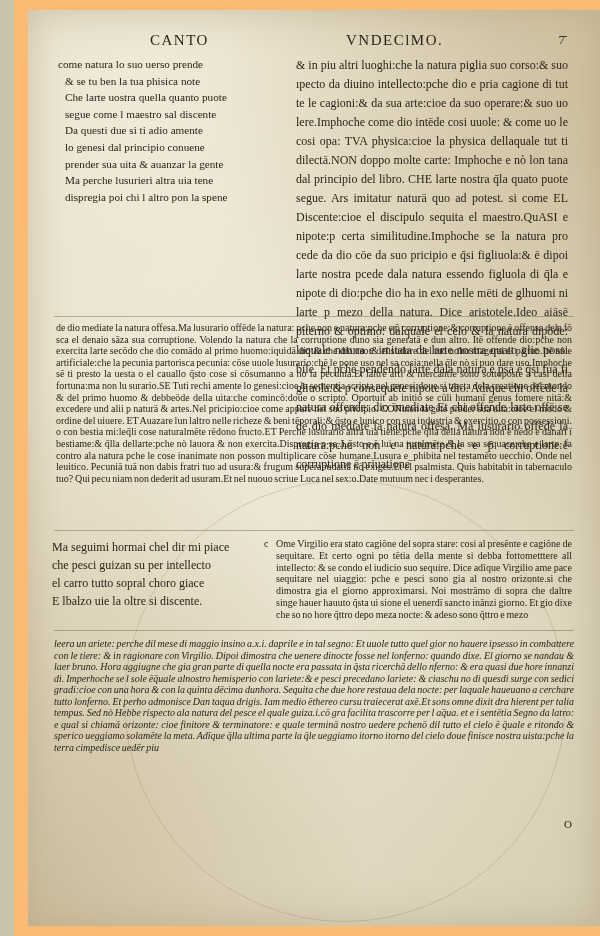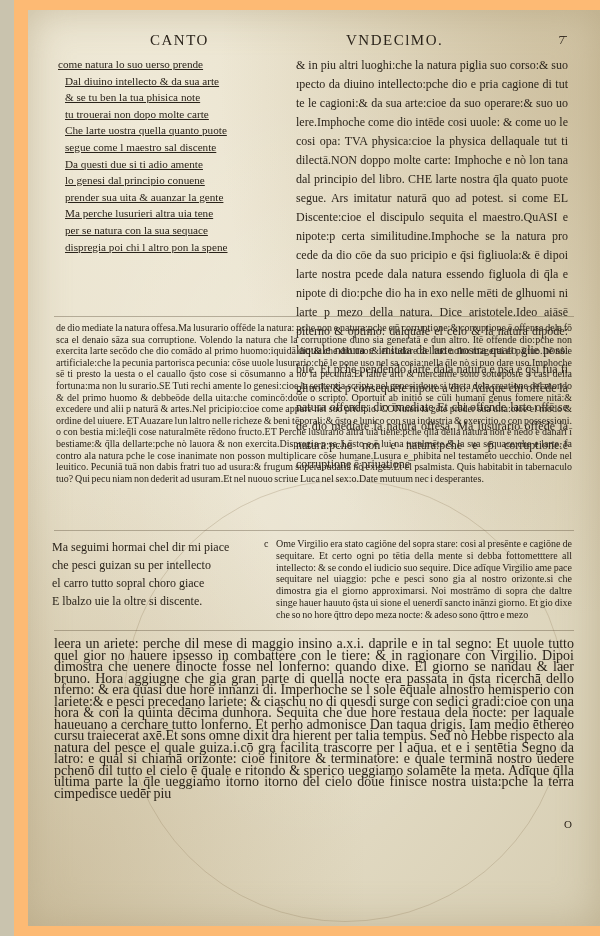--- a/index.html
+++ b/index.html
@@ -57,21 +57,21 @@
 
   
   .col{
     position:absolute;
     color:#2a231a;
   }
   .col-left{
     left:30px;top:46px;width:232px;
     font-size:11.2px;line-height:16.6px;
   }
-  .col-left .l{white-space:nowrap;text-decoration:underline;}
+  .col-left .l{white-space:nowrap;}
   .col-left .l.ind{padding-left:7px;}
   .col-right{
     left:268px;top:46px;width:272px;
     font-size:12px;line-height:19px;
     text-align:justify;
     word-spacing:-0.6px;
   }
 
   .rule{
     position:absolute;left:26px;width:520px;height:1px;
@@ -104,24 +104,25 @@
     word-spacing:-0.7px;
   }
   .sidec{
     position:absolute;left:236px;top:528px;
     font-size:10px;color:#2a231a;
   }
 
   
   .bottom{
     position:absolute;left:26px;top:628px;width:520px;
-    font-size:14px;line-height:11.5px;
+    font-size:10px;line-height:11.5px;
     text-align:justify;
     color:#2a231a;
     word-spacing:-0.8px;
+    font-style:italic;
   }
   .catchword{
     position:absolute;right:28px;bottom:96px;
     font-size:11px;color:#2a231a;
   }
 </style>
 </head>
 <body>
 
 <div id="page">
@@ -132,30 +133,27 @@
     <div class="content">
 
       <div class="runhead">
         <span class="canto">CANTO</span>
         <span class="undec">VNDEClMO.</span>
       </div>
       <div class="folio">7̄̄</div>
 
       <div class="col col-left">
         <div class="l">come natura lo suo uerso prende</div>
-        <div class="l ind">Dal diuino intellecto &amp; da sua arte</div>
         <div class="l ind">&amp; se tu ben la tua phisica note</div>
-        <div class="l ind">tu trouerai non dopo molte carte</div>
         <div class="l ind">Che larte uostra quella quanto puote</div>
         <div class="l ind">segue come l maestro sal discente</div>
         <div class="l ind">Da questi due si ti adio amente</div>
         <div class="l ind">lo genesi dal principio conuene</div>
         <div class="l ind">prender sua uita &amp; auanzar la gente</div>
         <div class="l ind">Ma perche lusurieri altra uia tene</div>
-        <div class="l ind">per se natura con la sua sequace</div>
         <div class="l ind">dispregia poi chi l altro pon la spene</div>
       </div>
 
       <div class="col col-right">&amp; in piu altri luoghi:che la natura piglia suo corso:&amp; suo ıpecto da diuino intellecto:pche dio e pria cagione di tut te le cagioni:&amp; da sua arte:cioe da suo operare:&amp; suo uo lere.Imphoche come dio intēde cosi uuole: &amp; come uo le cosi opa: TVA physica:cioe la physica dellaquale tut ti dilectā.NON doppo molte carte: Imphoche e nò lon tana dal principio del libro. CHE larte nostra q̄la quato puote segue. Ars imitatur naturā quo ad potest. si come EL Discente:cioe el discipulo sequita el maestro.QuASI e nipote:p certa similitudine.Imphoche se la natura pro cede da dio cōe da suo pricipio e q̄si figliuola:&amp; ē dipoi larte nostra pcede dala natura essendo figluola di q̄la e nipote di dio:pche dio ha in exo nelle mēti de glhuomi ni larte p mezo della natura. Dice aristotele.Ideo aiāsē piterno &amp; optimo: dalquale el celo &amp; la natura dipōde: laquale natura e imitata da larte nostra quato glie possi bile. Et pche pendendo larte dala natura e psa e q̄si fua fi gliuola:&amp; p consequēte nipote a dio. Adīque chi offēde la natura offende: dio īmediate Et chi offende larte offē se de dio mediate la natura offesa. Ma lusurario offēde la natura:pche non e natura:pche e p̄ corruptione:ē corruptione ē priuatione</div>
 
       <div class="rule r1"></div>
 
       <div class="commentary">de dio mediate la natura offesa.Ma lusurario offēde la natura: pche non e natura:pche e p̄ corruptione:&amp; corruptione ē offensa dela fō sca el denaio sāza sua corruptione. Volendo la natura che la corruptione duno sia generatā e dun altro. Itē offende dio:pche non exercita larte secōdo che dio comādo al primo huomo:iquidā dio:&amp; che dio uso:&amp; el sudore del tuo uolto magerai el pā tuo.Itē nò e artificiale:che la pecunia partorisca pecunia: cōse uuole lusurario:chē le pone uso nel sa cosia:nella q̄le nò si puo dare uso.Imphoche sē ti presto la uesta o el cauallo q̄sto cose si cōsumanno a nò la pecunia.Et laltre arti &amp; mercantie sono sottoposte a casi della fortuna:ma non lu surario.SE Tuti rechi amente lo genesi:cioe la sententia scripta nel genesi:doue si tracta dela creatione del mondo &amp; del primo huomo &amp; debbeōde della uita:che comincō:doue o scripto. Oportuit ab initio se cūli humanī genus fomere nitā:&amp; excedere und alii p naturā &amp; artes.Nel pricipio:cioe come appare nel suo pricipio. CONuien la gēte prēder sua uita:cioe el modo &amp; ordine del uiuere. ET Auazare lun laltro nelle richeze &amp; beni tēporali:&amp; q̄sto e lunico con sua industria &amp; exercitio.o con possessioni. o con bestia mi:leq̄li cose naturalmēte rēdono fructo.ET Perche lusurario altra uia tiene:pche q̄lla della natura non ē nēdo e danari ī bestiame:&amp; q̄lla dellarte:pche nò lauora &amp; non exercita.Dispregia p se..i.q̄sto e ē lui na turalmēte &amp; la sua sequace:che e larte. fa contro ala natura pche le cose inanimate non posson multiplicare cōse humane.Lusura e_phibita nel testamēto uecchio. Onde nel leuitico. Pecuniā tuā non dabis fratri tuo ad usura:&amp; frugum superabudatiā nò exiges.Et el psalmista. Quis habitabit in tabernaculo tuo? Qui pecu niam non dederit ad usuram.Et nel nuouo scriue Luca nel sex:o.Date mutuum nec i desperantes.</div>
 
       <div class="rule r2"></div>

